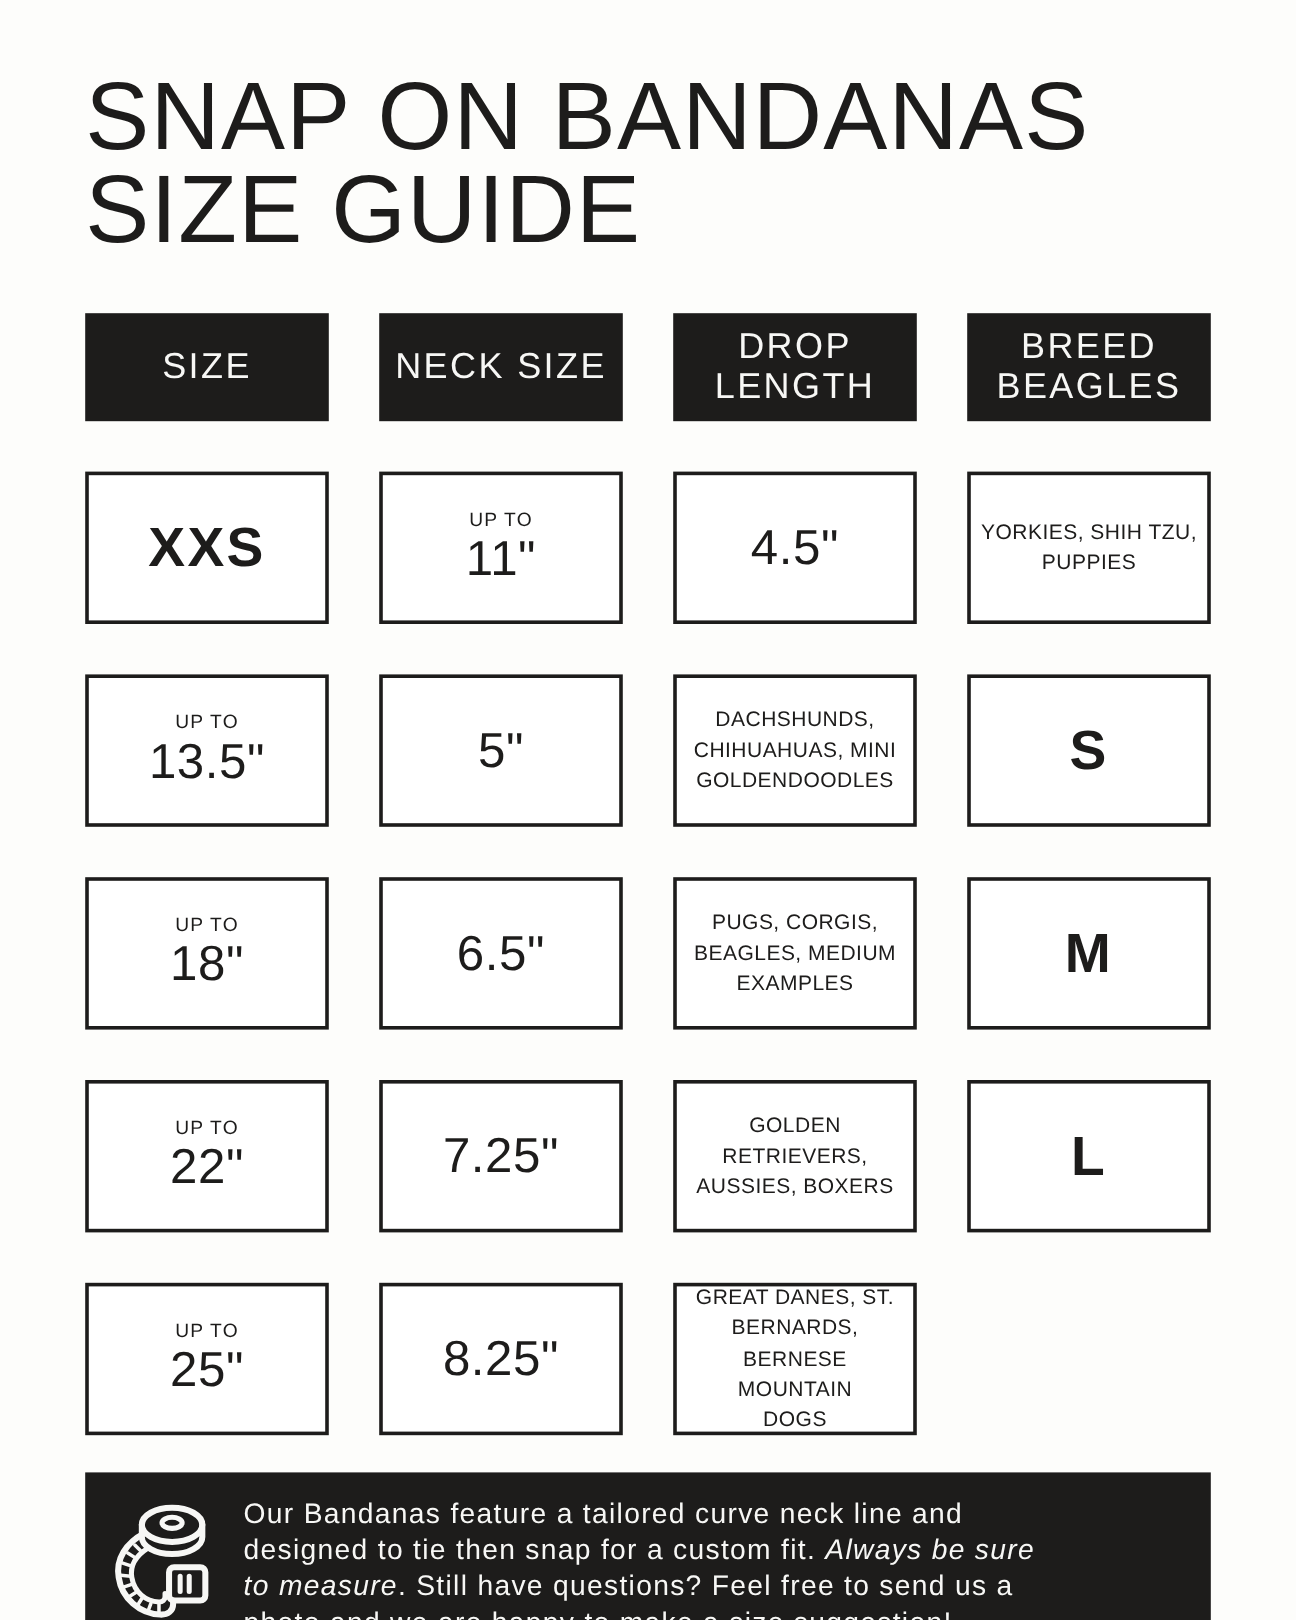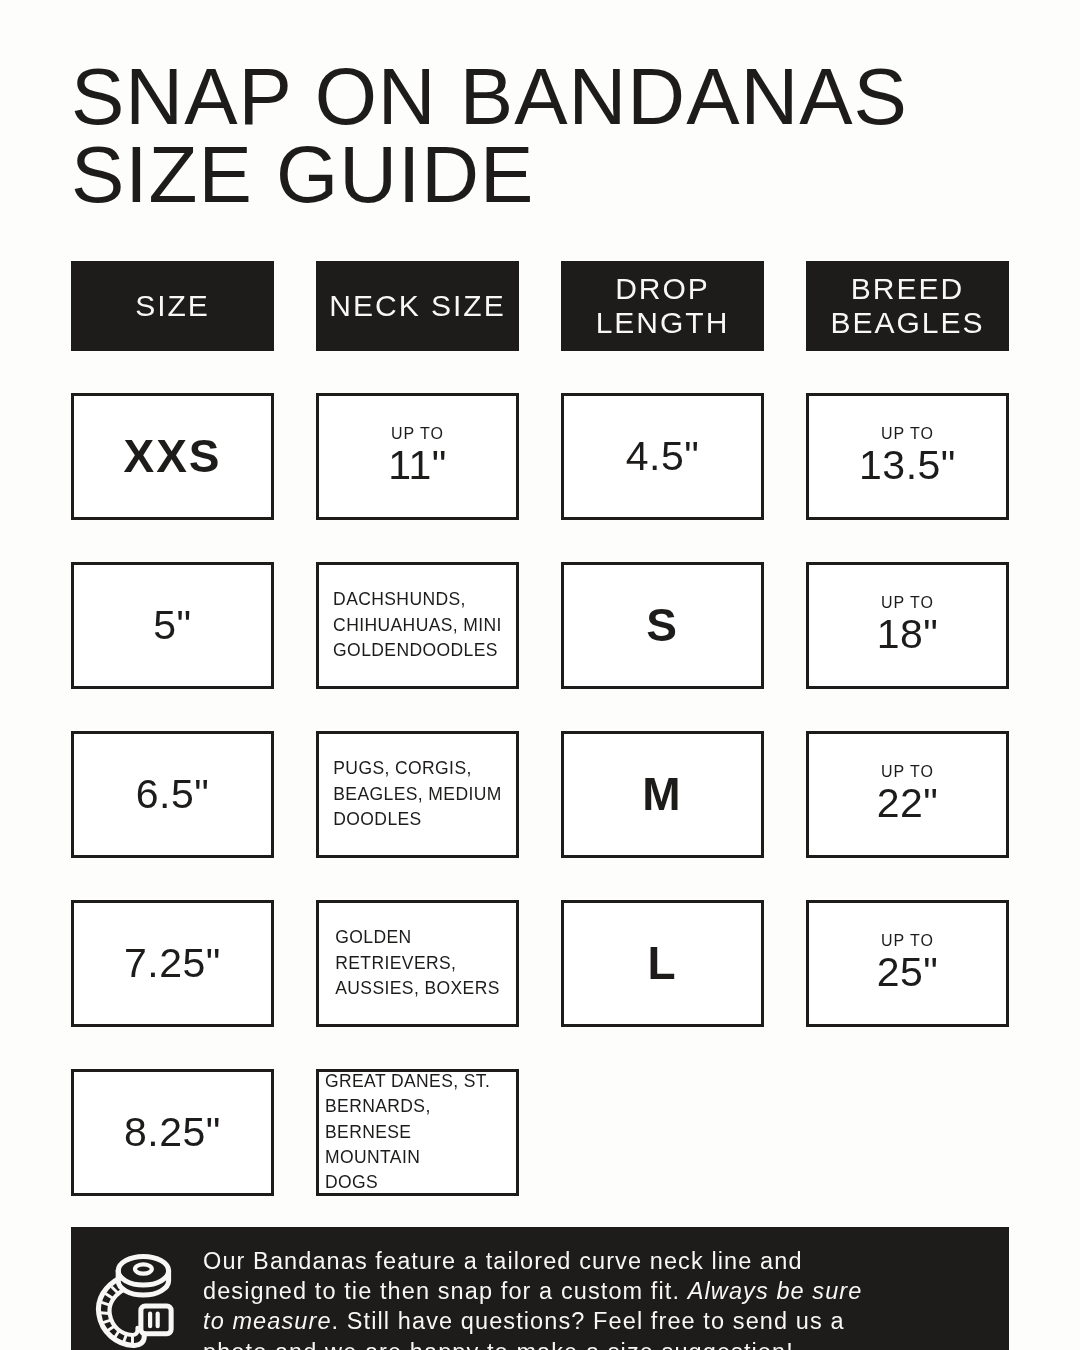--- a/index.html
+++ b/index.html
@@ -49,20 +49,21 @@
     line-height:1.12;
     white-space:pre-line;
   }
   .cell{
     background:var(--cell-bg);
     border:3.5px solid var(--ink);
     box-sizing:border-box;
     height:127px;
     display:flex;flex-direction:column;
     align-items:center;justify-content:center;
+    text-align:center;
   }
   .size-cell{
     font-size:46px;
     font-weight:700;
     letter-spacing:2px;
   }
   .up-to{
     font-size:16px;
     letter-spacing:1px;
     margin-bottom:1px;
@@ -117,39 +118,41 @@
 LENGTH</div>
     <div class="th">BREED
 BEAGLES</div>
 
     <div class="cell size-cell">XXS</div>
     <div class="cell neck-cell">
       <div class="up-to">UP TO</div>
       <div class="big-num">11"</div>
     </div>
     <div class="cell drop-cell big-num">4.5"</div>
+    <div class="cell breed-cell">YORKIES, SHIH TZU,
+PUPPIES</div>
 
     <div class="cell neck-cell">
       <div class="up-to">UP TO</div>
       <div class="big-num">13.5"</div>
     </div>
     <div class="cell drop-cell big-num">5"</div>
     <div class="cell breed-cell">DACHSHUNDS,
 CHIHUAHUAS, MINI
 GOLDENDOODLES</div>
 
     <div class="cell size-cell">S</div>
     <div class="cell neck-cell">
       <div class="up-to">UP TO</div>
       <div class="big-num">18"</div>
     </div>
     <div class="cell drop-cell big-num">6.5"</div>
     <div class="cell breed-cell">PUGS, CORGIS,
 BEAGLES, MEDIUM
-DOODLES</div>
+EXAMPLES</div>
 
     <div class="cell size-cell">M</div>
     <div class="cell neck-cell">
       <div class="up-to">UP TO</div>
       <div class="big-num">22"</div>
     </div>
     <div class="cell drop-cell big-num">7.25"</div>
     <div class="cell breed-cell">GOLDEN
 RETRIEVERS,
 AUSSIES, BOXERS</div>

